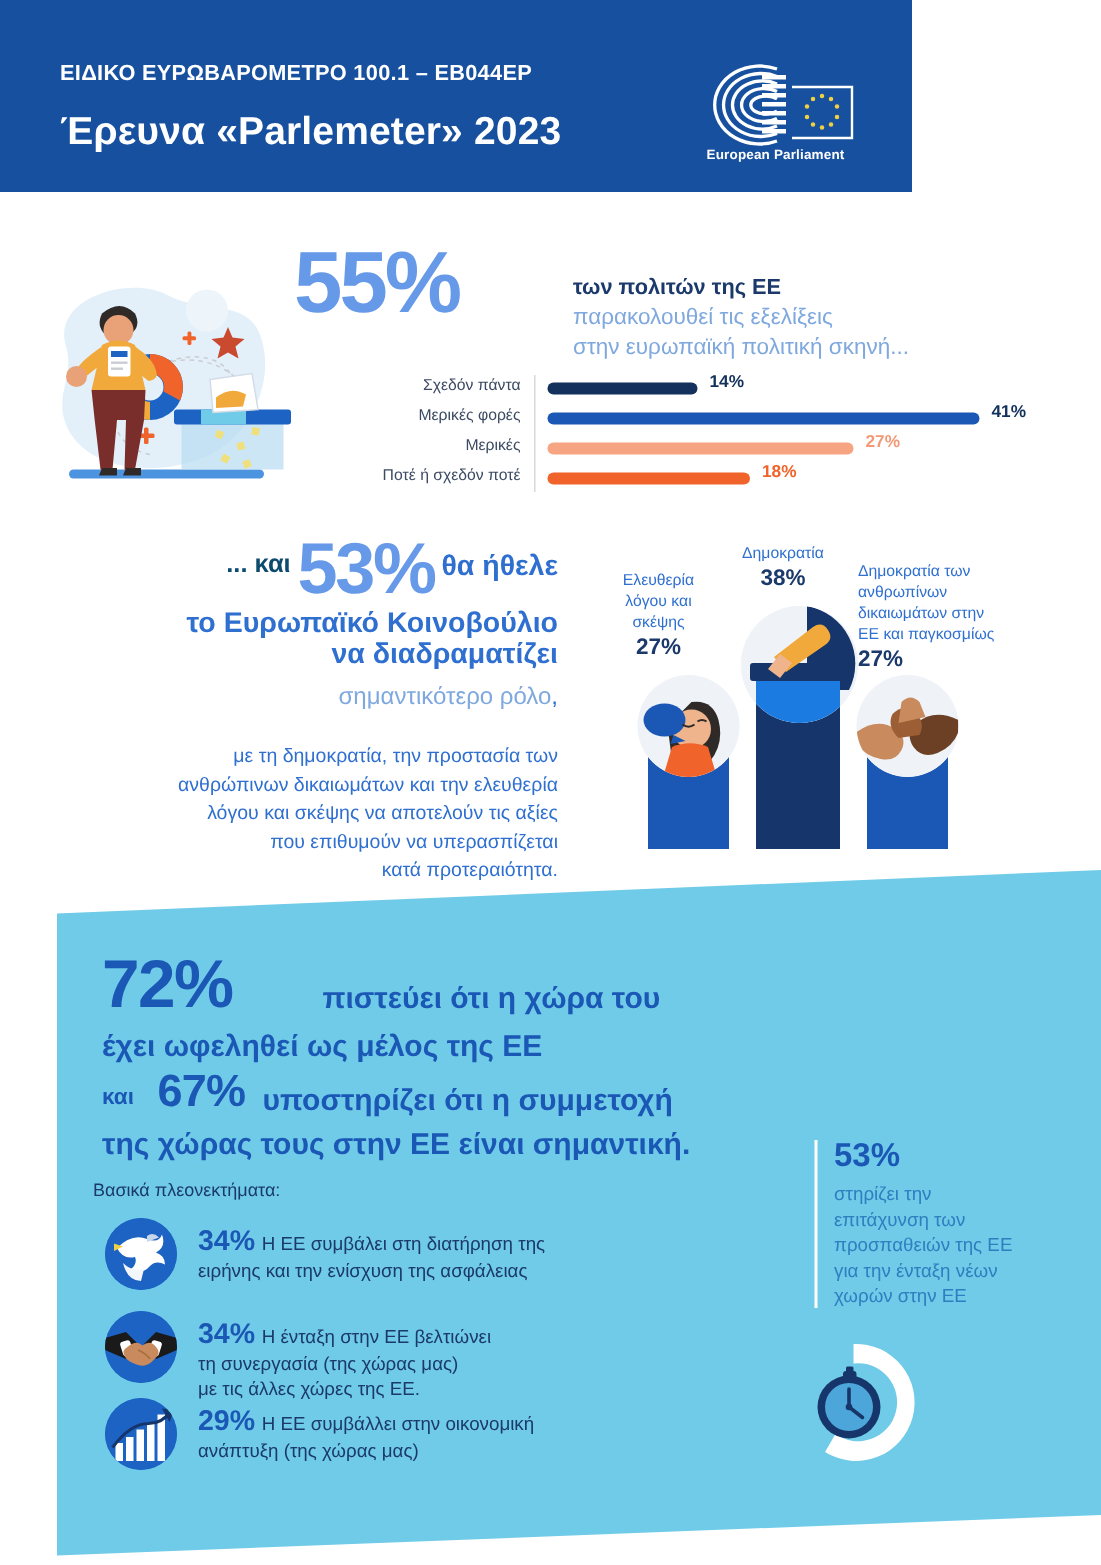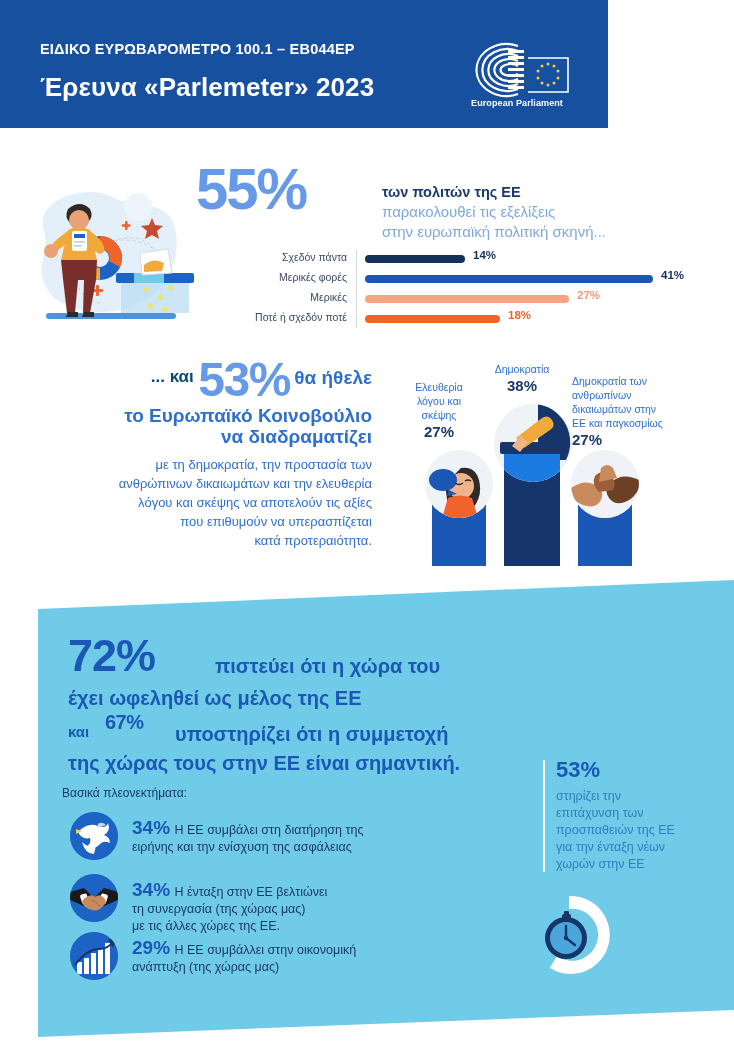--- a/index.html
+++ b/index.html
@@ -73,21 +73,21 @@
   .s2-tail { font-size: 19px; font-weight: bold; color: #2E6FD0; vertical-align: 12px; }
   .s2-l2 {
     padding-right: 18px; font-size: 19px; font-weight: bold; color: #2E6FD0;
     line-height: 25px; margin-top: -4px;
   }
   .s2-l4 {
     padding-right: 18px; font-size: 16px; color: #7FA8DE; line-height: 23px; margin-top: 4px;
   }
   .s2-l4 .comma { color: #2E6FD0; }
   .s2-body {
-    padding-right: 18px; font-size: 13px; color: #2E6FD0; line-height: 19px; margin-top: 6px;
+    padding-right: 18px; font-size: 13px; color: #2E6FD0; line-height: 19px; margin-top: 18px;
   }
 
   
   .vbars { position: absolute; left: 404px; top: 366px; width: 320px; height: 200px; }
   .vb-bar { position: absolute; bottom: 0; border-radius: 2px 2px 0 0; }
   .vb-circle {
     position: absolute; border-radius: 50%; background: #EFF3F7; overflow: hidden;
   }
   .vb-cap { position: absolute; text-align: center; }
   .vb-cap .t { font-size: 10.5px; color: #2E6FD0; line-height: 14px; }
@@ -109,21 +109,21 @@
   .s3-t2 {
     position: absolute; left: 68px; top: 687px;
     font-size: 20px; font-weight: bold; color: #1B57B5;
   }
   .s3-kai {
     position: absolute; left: 68px; top: 723px;
     font-size: 15px; font-weight: bold; color: #1B57B5;
   }
   .pct67 {
     position: absolute; left: 105px; top: 711px;
-    font-size: 20px; font-weight: bold; color: #1B57B5; letter-spacing: -.5px;
+    font-size: 30px; font-weight: bold; color: #1B57B5; letter-spacing: -.5px;
   }
   .s3-t3 {
     position: absolute; left: 175px; top: 723px;
     font-size: 20px; font-weight: bold; color: #1B57B5;
   }
   .s3-t4 {
     position: absolute; left: 68px; top: 752px;
     font-size: 20px; font-weight: bold; color: #1B57B5;
   }
   .s3-sub {
@@ -290,20 +290,21 @@
   </div>
 
   <div class="s2">
     <div class="s2-head">
       <span class="s2-kai">... και</span>
       <span class="pct53">53%</span>
       <span class="s2-tail">θα ήθελε</span>
     </div>
     <div class="s2-l2">το Ευρωπαϊκό Κοινοβούλιο</div>
     <div class="s2-l2">να διαδραματίζει</div>
+    <div class="s2-l4"><span>σημαντικότερο ρόλο</span><span class="comma">,</span></div>
     <div class="s2-body">
       <div>με τη δημοκρατία, την προστασία των</div>
       <div>ανθρώπινων δικαιωμάτων και την ελευθερία</div>
       <div>λόγου και σκέψης να αποτελούν τις αξίες</div>
       <div>που επιθυμούν να υπερασπίζεται</div>
       <div>κατά προτεραιότητα.</div>
     </div>
   </div>
 
   <div class="vbars">

